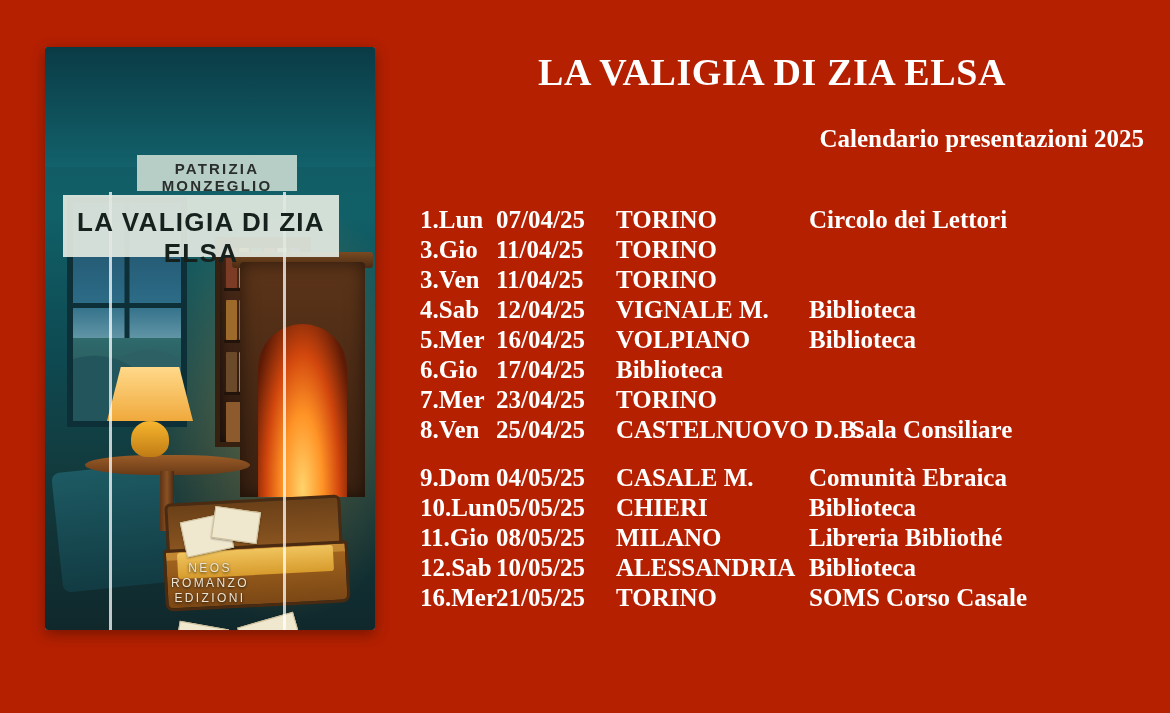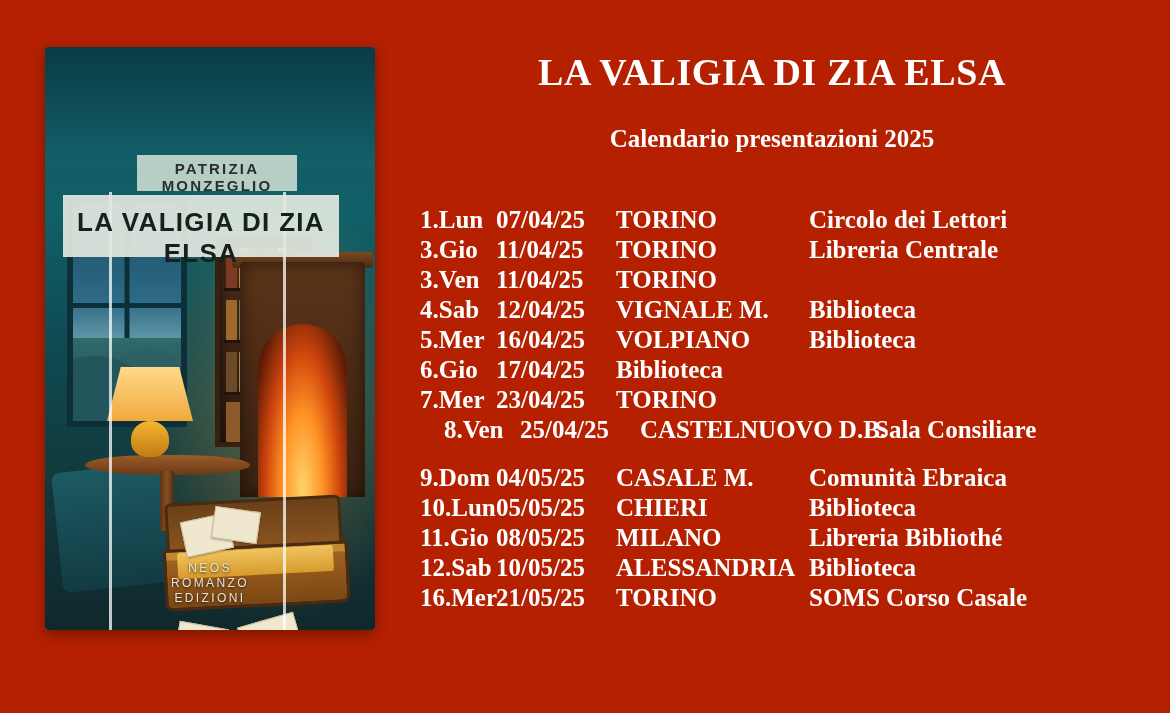--- a/index.html
+++ b/index.html
@@ -203,21 +203,21 @@
     position: relative;
     color: #ffffff;
   }
   .main-title {
     position:absolute; left:0; right:26px; top:50px;
     text-align:center;
     font-size:38px; font-weight:bold; letter-spacing:0.6px;
   }
   .subtitle {
     position:absolute; left:0; right:26px; top:125px;
-    text-align:center;
+    text-align:right;
     font-size:25px; font-weight:bold;
   }
 
   .schedule {
     position:absolute; left:20px; top:205px; right:10px;
     font-size:0;
   }
   .row {
     display:grid;
     grid-template-columns: 76px 120px 193px auto;
@@ -225,21 +225,21 @@
     font-size:25px;
     font-weight:bold;
     line-height:30px;
     white-space:nowrap;
   }
   .row.gap { margin-top: 18px; }
   .c-num { }
   .c-date { }
   .c-city { }
   .c-venue { }
-  .row.wide { grid-template-columns: 76px 120px 235px auto; margin-left: 24px; }
+  .row.wide { grid-template-columns: 76px 120px 235px auto; }
 </style>
 </head>
 <body>
 
 <div class="poster">
 
   <div class="cover-pane">
     <div class="book-cover">
       <div class="ill">
         <div class="wall-top"></div>
@@ -331,21 +331,20 @@
       <div class="row">
         <span class="c-num">1.Lun</span>
         <span class="c-date">07/04/25</span>
         <span class="c-city">TORINO</span>
         <span class="c-venue">Circolo dei Lettori</span>
       </div>
       <div class="row">
         <span class="c-num">3.Gio</span>
         <span class="c-date">11/04/25</span>
         <span class="c-city">TORINO</span>
-        <span class="c-venue">Libreria Centrale</span>
       </div>
       <div class="row">
         <span class="c-num">3.Ven</span>
         <span class="c-date">11/04/25</span>
         <span class="c-city">TORINO</span>
       </div>
       <div class="row">
         <span class="c-num">4.Sab</span>
         <span class="c-date">12/04/25</span>
         <span class="c-city">VIGNALE M.</span>

